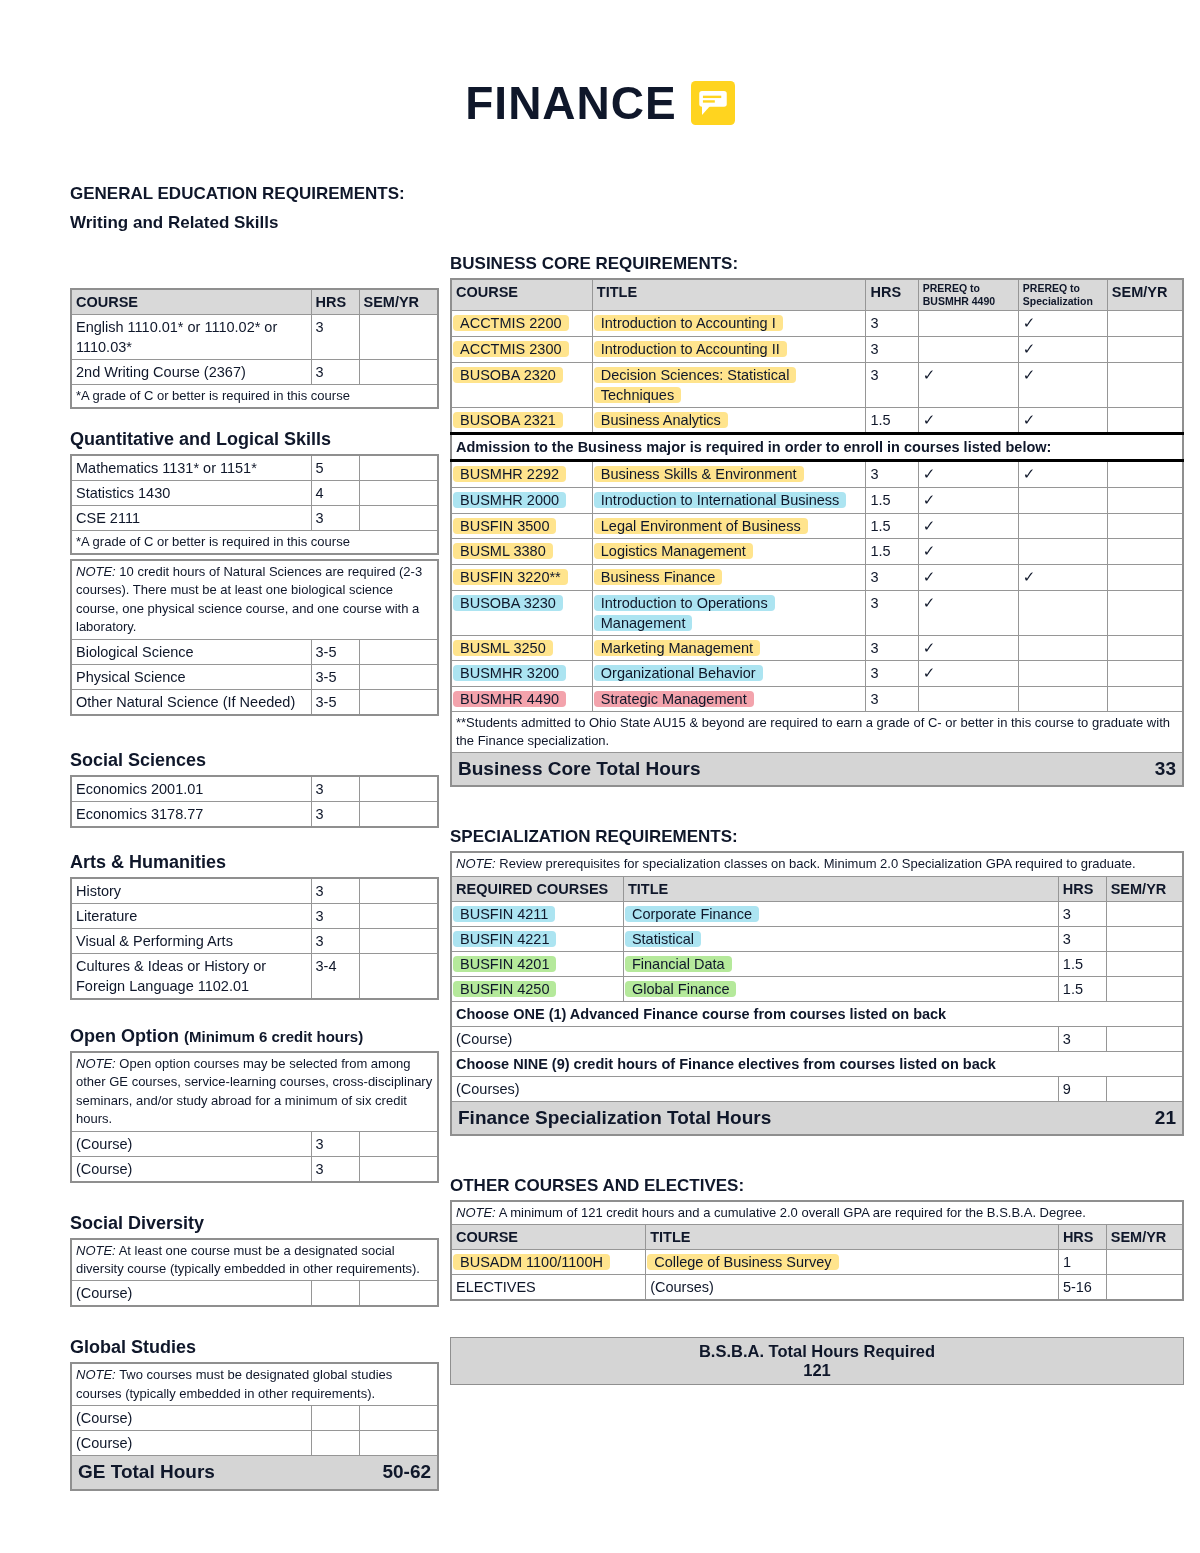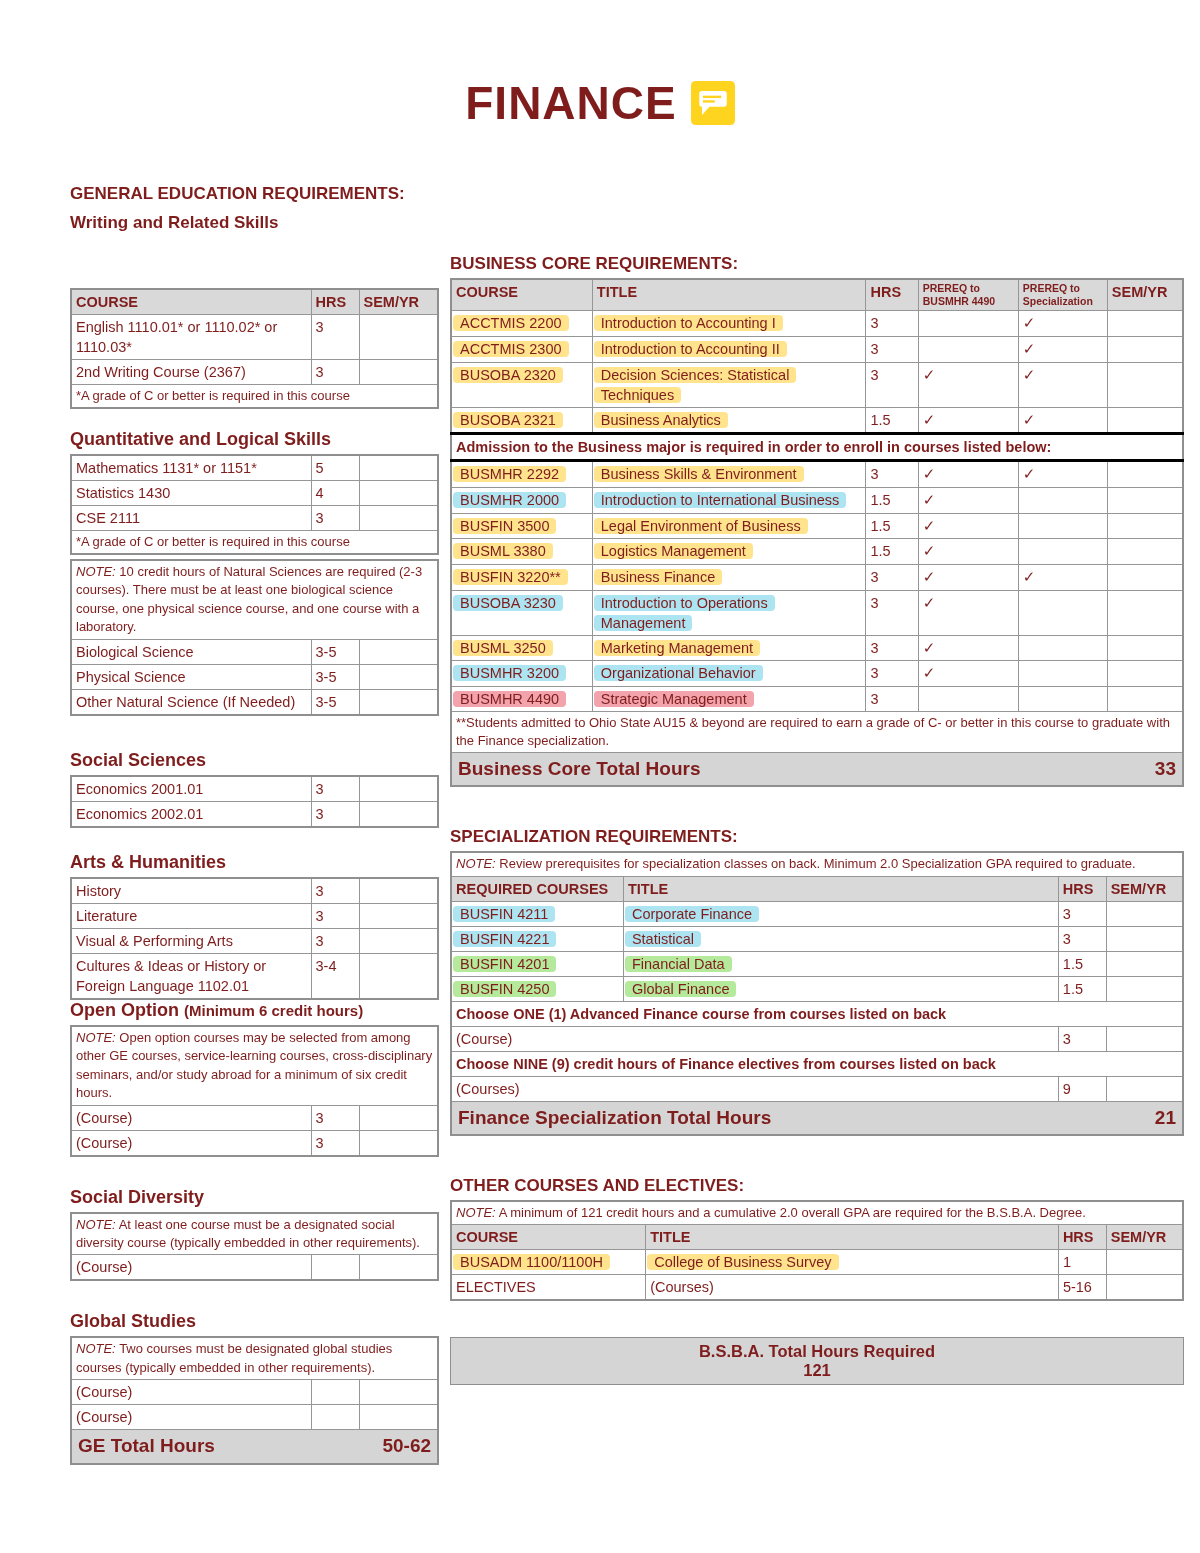--- a/index.html
+++ b/index.html
@@ -1,19 +1,19 @@
 <!DOCTYPE html>
 <html><head>
 <meta charset="utf-8">
 <style>
   * { margin:0; padding:0; box-sizing:border-box; }
   html,body { background:#ffffff; }
   .page {
     position:relative; width:1200px; height:1553px; margin:0 auto;
-    background:#ffffff; color:#7f1d1d;
+    background:#ffffff; color:#0f172a;
     font-family:"Liberation Sans", sans-serif;
   }
   
   .title-row { position:absolute; top:76px; left:0; width:100%;
     display:flex; justify-content:center; align-items:center; gap:14px; }
   .title-text { font-size:46px; font-weight:bold; letter-spacing:1px; }
   .title-icon { width:44px; height:44px; display:block; }
   
   .col-left  { position:absolute; left:70px;  top:184px; width:367px; }
   .col-right { position:absolute; left:450px; top:254px; width:734px; }
@@ -56,21 +56,21 @@
   .hl-g { background:#b5e99b; }
   .hl-p { background:#f3a3ac; }
   
   .bar {
     border:1px solid #8f8f8f; background:#d5d5d5; margin-top:36px;
     display:flex; justify-content:space-between; align-items:center;
     font-size:16.5px; font-weight:bold; padding:4px 7px;flex-direction:column;
   }
   .mt-sm { margin-top:4px; }
   .sp-writing { margin-top:55px; }
-  .sp-20 { margin-top:20px; } .sp-24 { margin-top:24px; } .sp-26 { }
+  .sp-20 { margin-top:20px; } .sp-24 { margin-top:24px; } .sp-26 { margin-top:26px; }
   .sp-30 { margin-top:30px; } .sp-34 { margin-top:34px; } .sp-40 { margin-top:40px; }
 </style>
 </head>
 <body>
 
 <div class="page">
 
   <div class="title-row">
     <span class="title-text">FINANCE</span>
     <svg class="title-icon" viewBox="0 0 48 48">
@@ -182,21 +182,21 @@
           <col class="c-hrs">
           <col class="c-sem">
         </colgroup>
       <tbody>
           <tr>
         <td>Economics 2001.01</td>
         <td>3</td>
         <td></td>
       </tr>
       <tr>
-        <td>Economics 2002.01</td>
+        <td>Economics 3178.77</td>
         <td>3</td>
         <td></td>
       </tr>
     </tbody>
       </table>
 
     <div class="h-sect sp-24">Arts &amp; Humanities</div>
     <table class="mt-sm">
       <colgroup>
           <col class="c-course">

